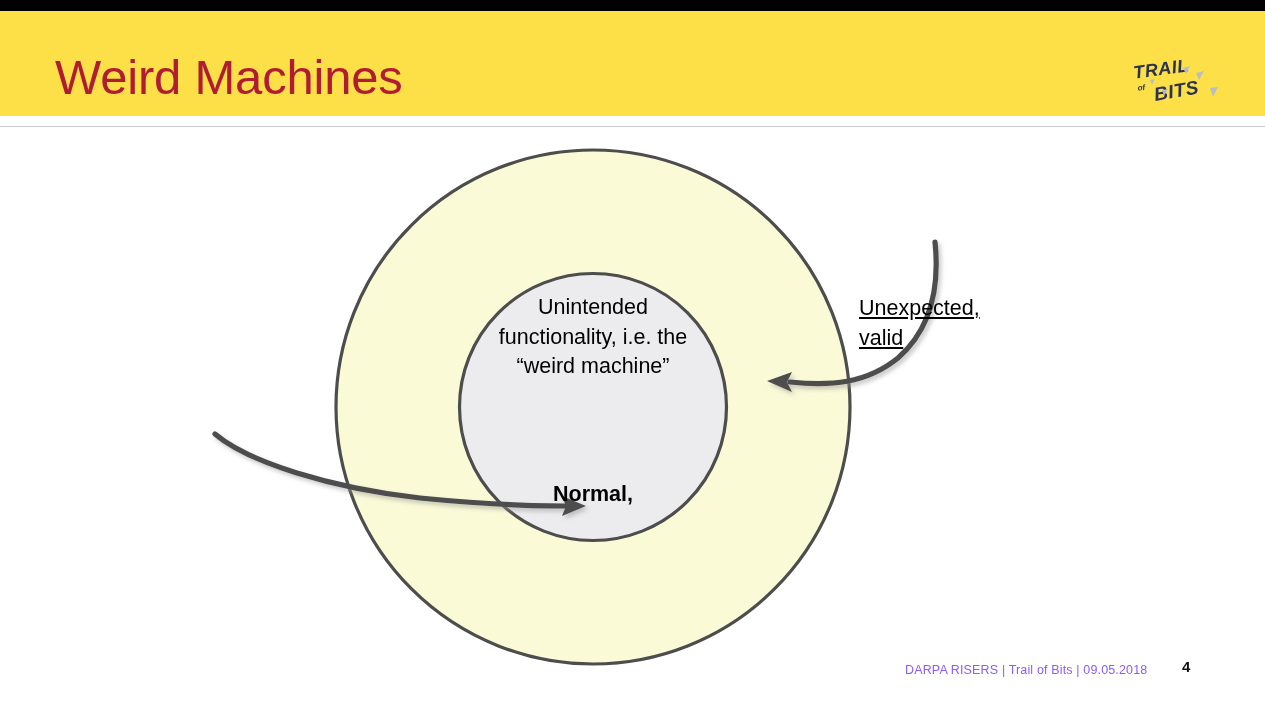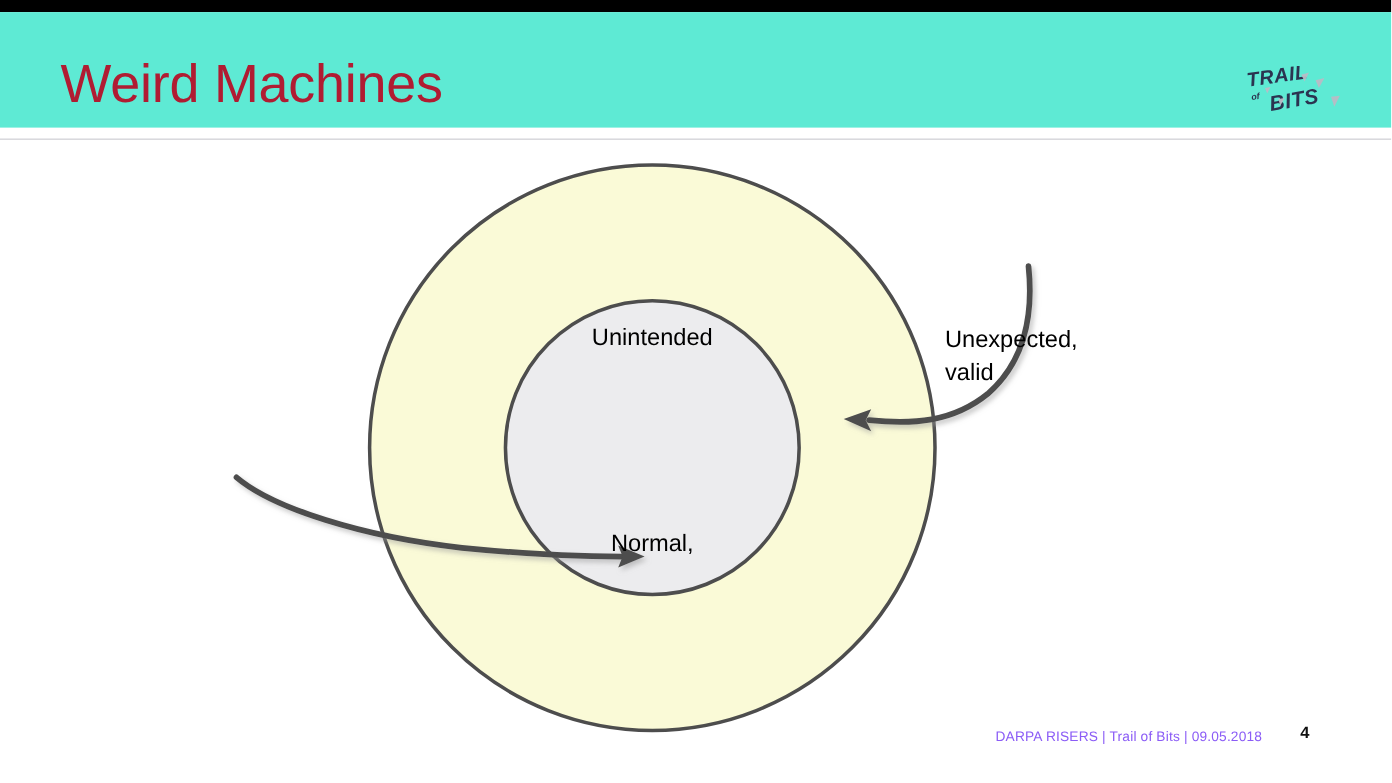--- a/index.html
+++ b/index.html
@@ -26,21 +26,21 @@
     height: 11px;
     background: #000000;
   }
 
   
   .header {
     position: absolute;
     left: 0; top: 11px;
     width: 1265px;
     height: 105px;
-    background: #5eead4;
+    background: #fde047;
   }
   .page-title {
     position: absolute;
     left: 55px;
     top: 38px;
     font-size: 49px;
     font-weight: 400;
     letter-spacing: -0.2px;
     color: #B01C32;
     white-space: nowrap;
@@ -85,36 +85,38 @@
   }
   .outer-label {
     left: 468px;
     top: 163px;
     width: 250px;
   }
   .inner-label {
     left: 493px;
     top: 350px;
     width: 200px;
+    font-weight: bold;
   }
 
   .flow-label {
     position: absolute;
     color: #000000;
     font-size: 21.5px;
     line-height: 29.5px;
     white-space: nowrap;
   }
   .label-left {
     left: 152px;
     top: 357px;
   }
   .label-right {
     left: 859px;
     top: 164px;
+    text-decoration: underline;
   }
 
   
   .footer-text {
     position: absolute;
     left: 905px;
     top: 663px;
     font-size: 12.5px;
     color: #8b5cf6;
     letter-spacing: 0.15px;
@@ -183,20 +185,22 @@
       </g>
 
       <g filter="url(#softshadow)">
         <path d="M 935,112 C 940,160 930,200 898,228 C 866,254 830,256 790,252" fill="none" stroke="#4d4d4d" stroke-width="5.2" stroke-linecap="round"></path>
         <polygon points="767,251 792,242 787,252 792,262" fill="#4d4d4d"></polygon>
       </g>
     </svg>
 
     <div class="circle-label outer-label">
       <div>Unintended</div>
+      <div>functionality, i.e. the</div>
+      <div>“weird machine”</div>
     </div>
 
     <div class="circle-label inner-label">
       <div>Normal,</div>
     </div>
 
 
     <div class="flow-label label-right">
       <div>Unexpected,</div>
       <div>valid</div>

